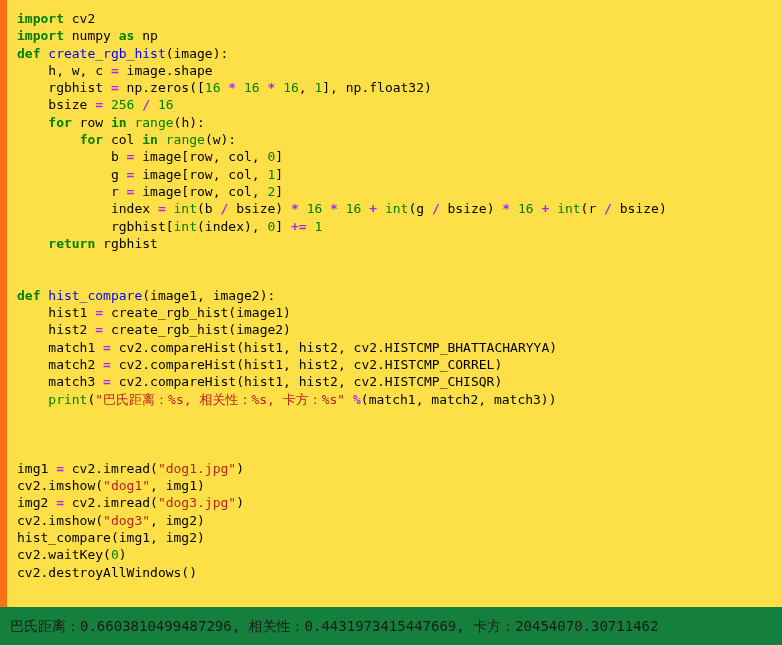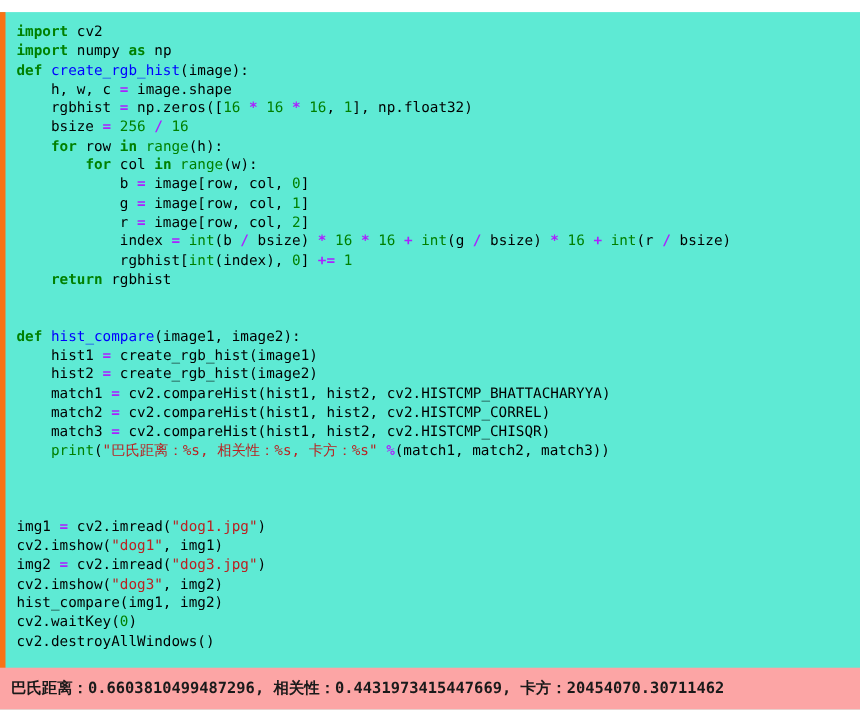--- a/index.html
+++ b/index.html
@@ -14,25 +14,24 @@
     font-family: "DejaVu Sans Mono", monospace;
   }
 
   
   #code-block {
     position: absolute;
     left: 0px;
     top: 0px;
     width: 782px;
     height: 607px;
-    background: #5eead4;
+    background: #fde047;
     box-sizing: border-box;
-    border-left: 5px solid #f97316;
+    border-left: 7px solid #f97316;
     padding: 10px 0 0 10px;
-    margin-top: 11px;
   }
   #code-pre {
     margin: 0;
     padding: 0;
     font-family: "DejaVu Sans Mono", monospace;
     font-size: 13px;
     line-height: 17.3px;
     white-space: pre;
     color: #000000;
     letter-spacing: 0px;
@@ -48,22 +47,21 @@
   .s  { color: #ba2121; }                      
   .n  { color: #000000; }                      
 
   
   #output-area {
     position: absolute;
     left: 0px;
     top: 607px;
     width: 782px;
     height: 38px;
-    background: #fca5a5;
-    font-weight: bold;
+    background: #15803d;
   }
   #output-line {
     position: absolute;
     left: 10px;
     top: 9px;
     font-family: "DejaVu Sans Mono", monospace;
     font-size: 14px;
     line-height: 20px;
     color: #1a1a1a;
     white-space: pre;

